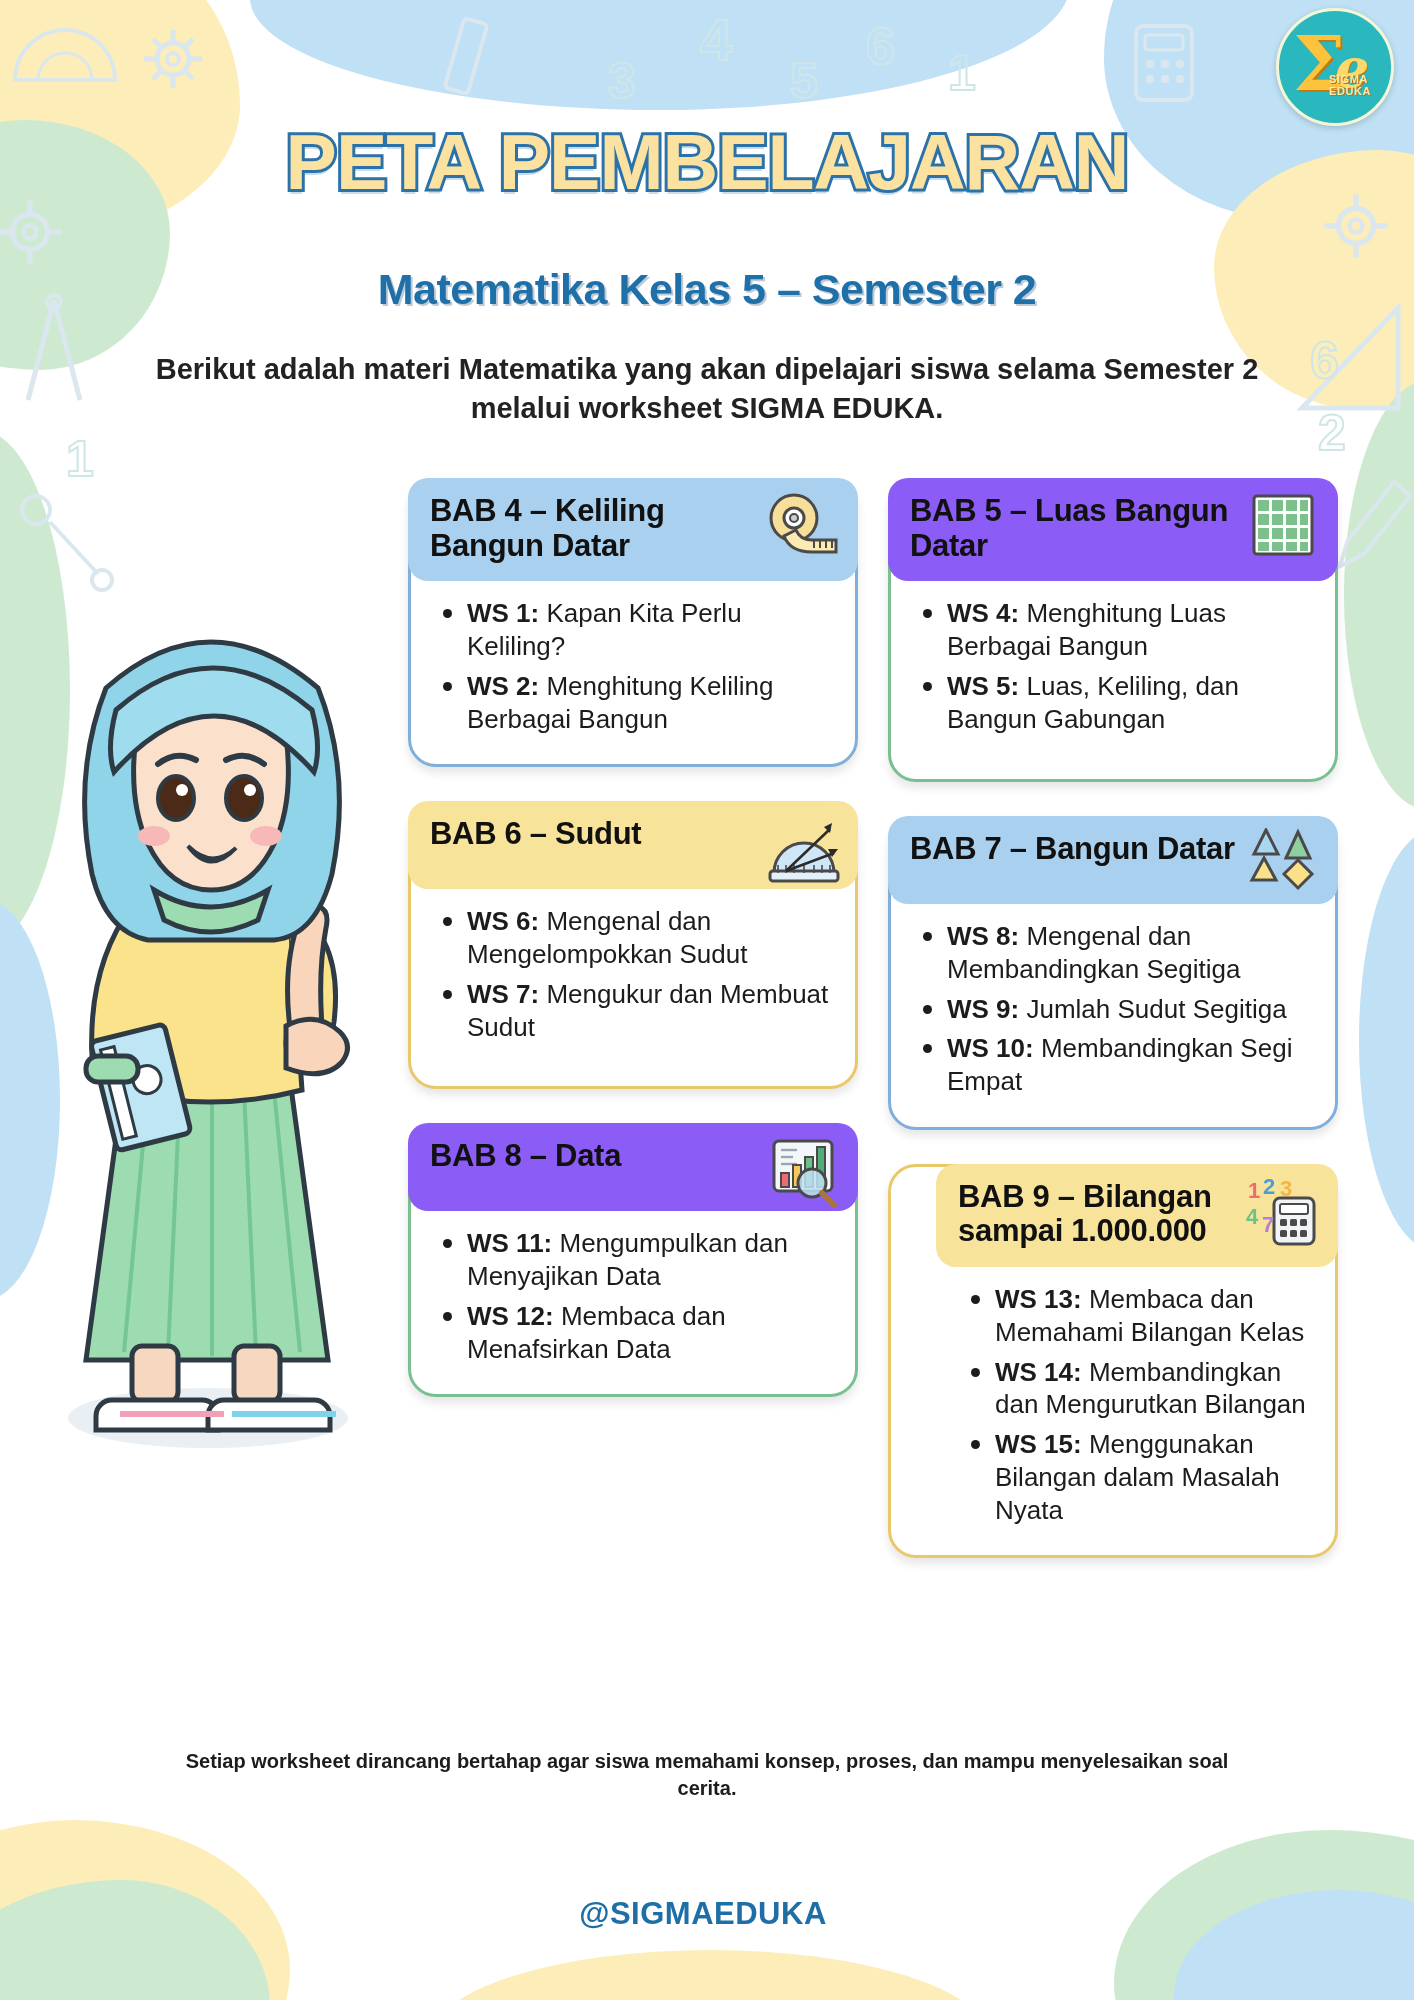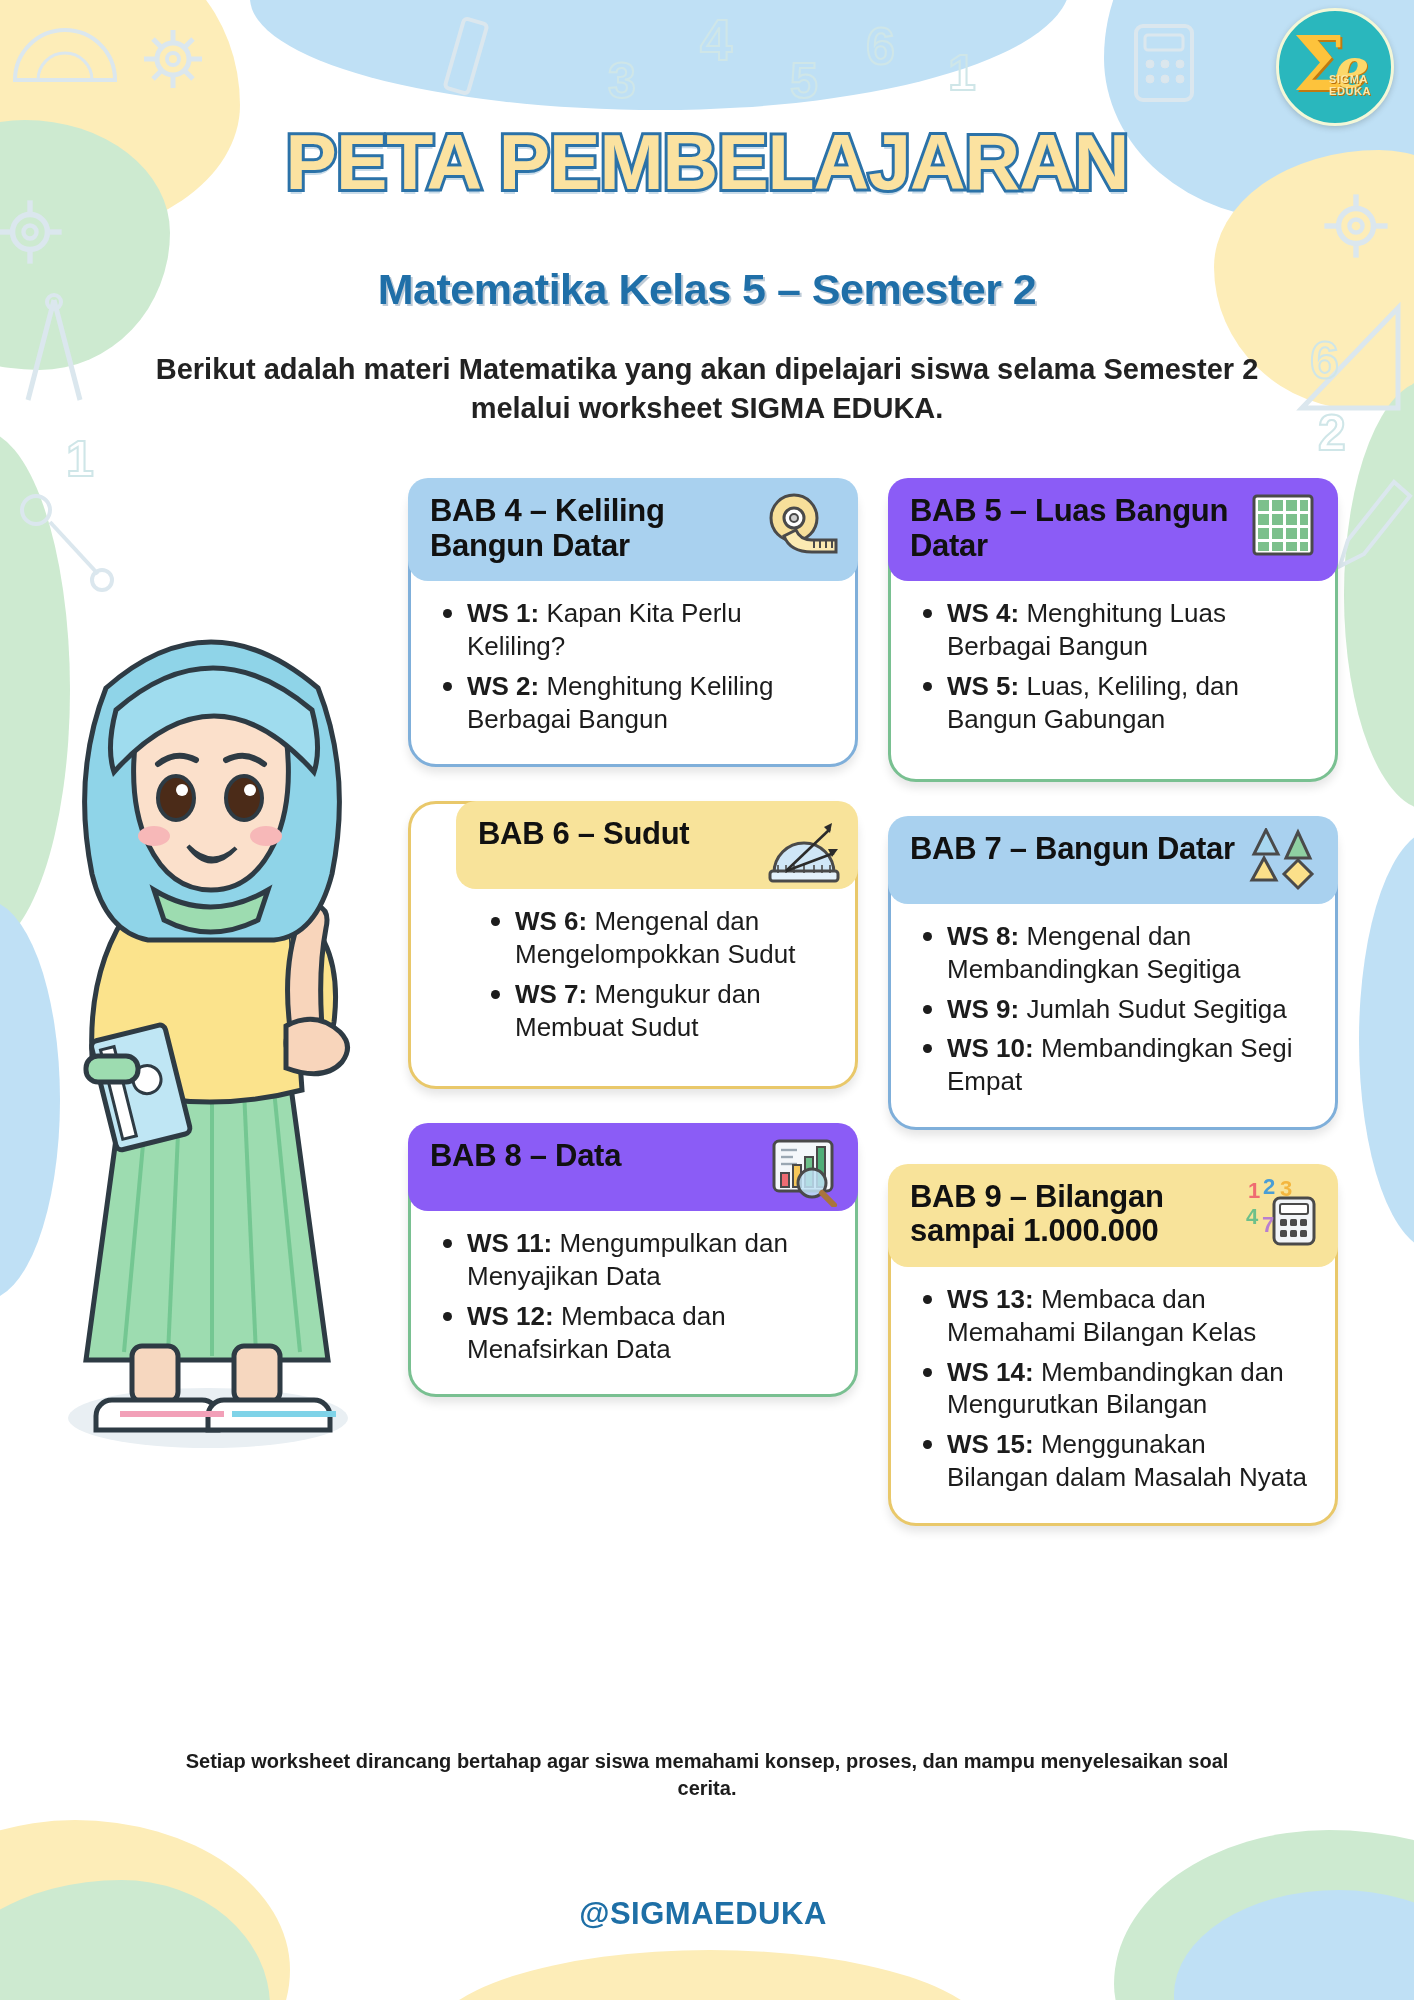--- a/index.html
+++ b/index.html
@@ -207,24 +207,24 @@
     content:"";
     position:absolute; left:2px; top:12px;
     width:9px; height:9px; border-radius:50%;
     background:#1c1c1c;
   }
   .card-list b { font-weight:800; }
 
   
   .h-b4 { min-height:232px; }
   .h-b5 { min-height:304px; }
-  .h-b6 { min-height:288px;padding-left:48px; }
+  .h-b6 { min-height:288px; }
   .h-b7 { min-height:282px; }
   .h-b8 { min-height:272px; }
-  .h-b9 { min-height:288px; }
+  .h-b9 { min-height:288px;padding-left:48px; }
 
   
   .footer-note {
     position:absolute; left:160px; right:160px; top:1748px;
     text-align:center;
     font-size:20px; font-weight:600; line-height:1.35;
     color:#1c1c1c;
   }
   .handle {
     position:absolute; left:0; right:8px; top:1896px;

